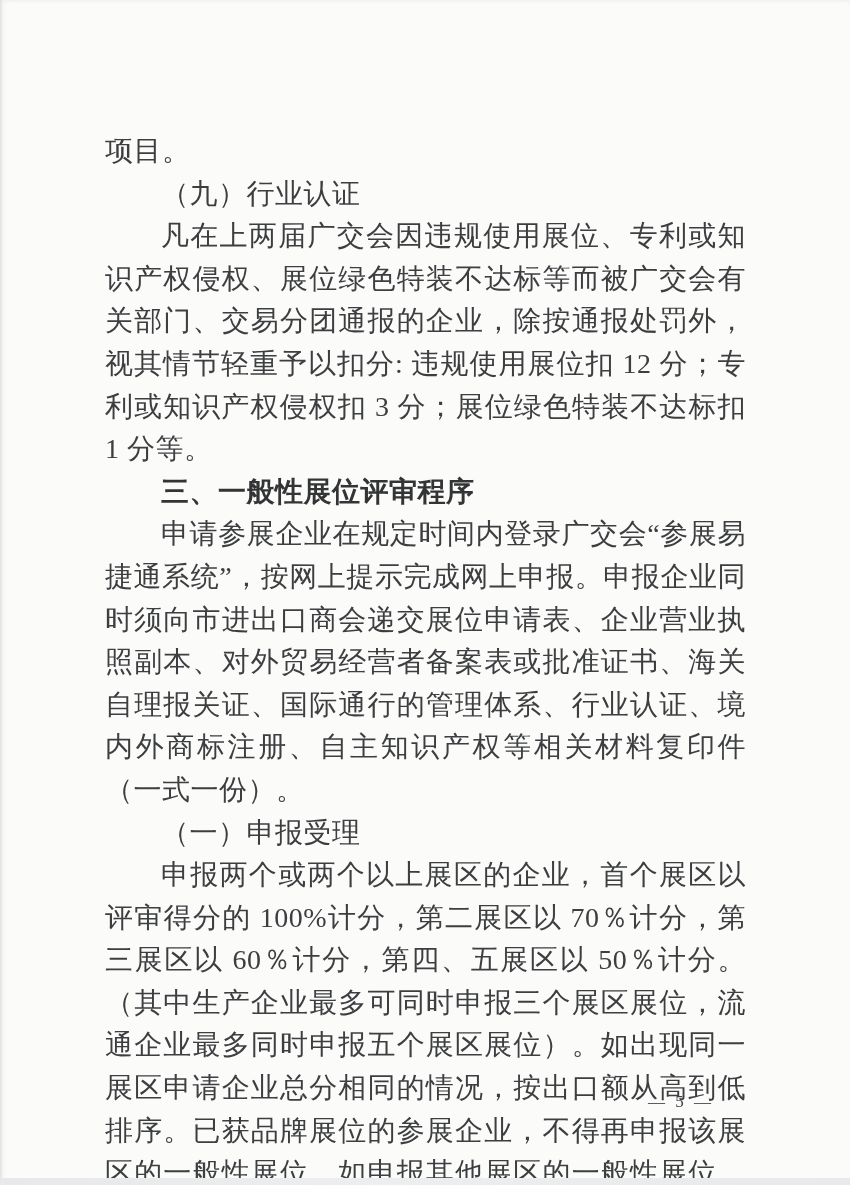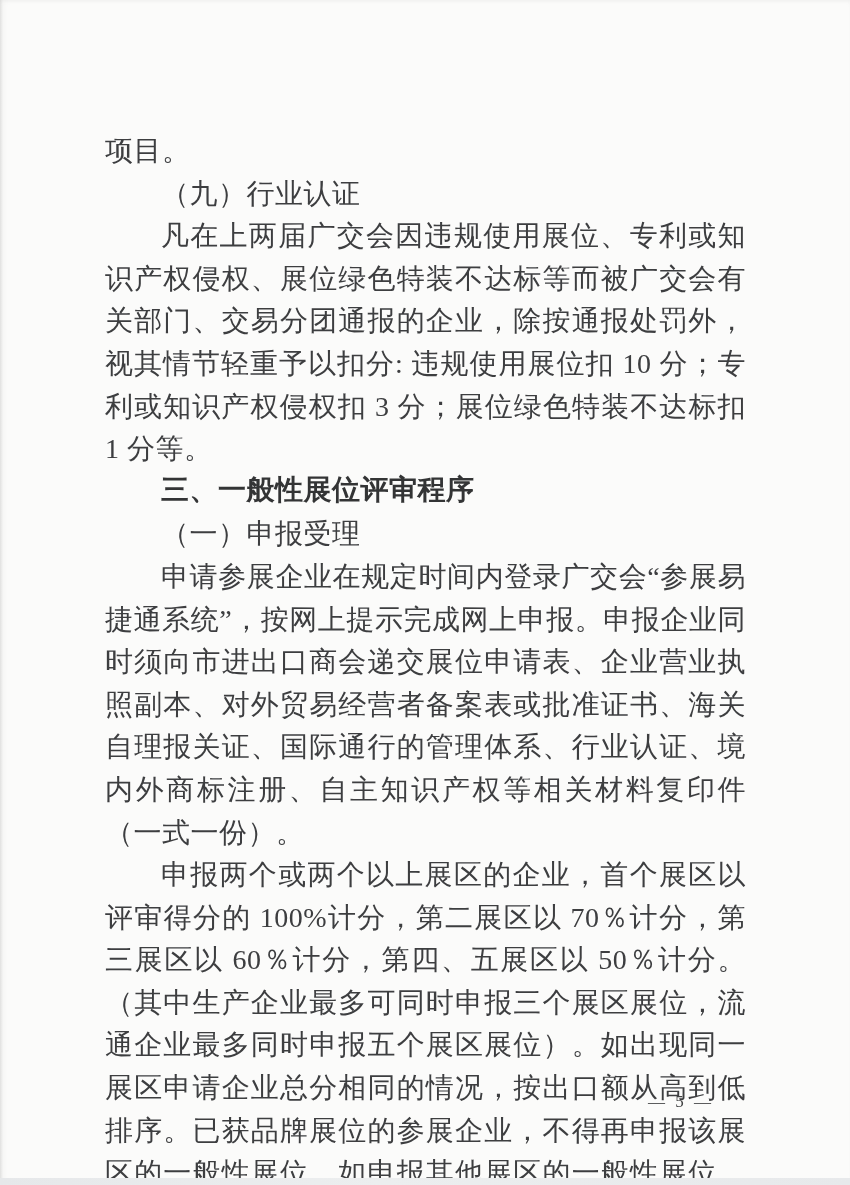--- a/index.html
+++ b/index.html
@@ -32,21 +32,21 @@
     text-align: justify;
     letter-spacing: 0.5px;
   }
   .continuation {
     text-indent: 0;
   }
   .indent {
     text-indent: 2em;
   }
   .section-heading {
-    font-family: Liberation Mono, monospace;
+    font-family: Liberation Serif, serif;
     font-weight: bold;
     color: #333435;
     text-indent: 2em;
   }
   .footer-page-number {
     position: absolute;
     top: 1092px;
     left: 648px;
     font-size: 17px;
     letter-spacing: 3px;
@@ -73,27 +73,27 @@
 </head>
 <body>
 
 <div class="page">
 
   <div class="content">
     <p class="continuation">项目。</p>
 
     <p class="indent">（九）行业认证</p>
 
-    <p class="indent">凡在上两届广交会因违规使用展位、专利或知识产权侵权、展位绿色特装不达标等而被广交会有关部门、交易分团通报的企业，除按通报处罚外，视其情节轻重予以扣分: 违规使用展位扣 10 分；专利或知识产权侵权扣 3 分；展位绿色特装不达标扣 1 分等。</p>
+    <p class="indent">凡在上两届广交会因违规使用展位、专利或知识产权侵权、展位绿色特装不达标等而被广交会有关部门、交易分团通报的企业，除按通报处罚外，视其情节轻重予以扣分: 违规使用展位扣 12 分；专利或知识产权侵权扣 3 分；展位绿色特装不达标扣 1 分等。</p>
 
     <p class="section-heading">三、一般性展位评审程序</p>
 
+    <p class="indent">申请参展企业在规定时间内登录广交会“参展易捷通系统”，按网上提示完成网上申报。申报企业同时须向市进出口商会递交展位申请表、企业营业执照副本、对外贸易经营者备案表或批准证书、海关自理报关证、国际通行的管理体系、行业认证、境内外商标注册、自主知识产权等相关材料复印件（一式一份）。</p>
+
     <p class="indent">（一）申报受理</p>
-
-    <p class="indent">申请参展企业在规定时间内登录广交会“参展易捷通系统”，按网上提示完成网上申报。申报企业同时须向市进出口商会递交展位申请表、企业营业执照副本、对外贸易经营者备案表或批准证书、海关自理报关证、国际通行的管理体系、行业认证、境内外商标注册、自主知识产权等相关材料复印件（一式一份）。</p>
 
     <p class="indent">申报两个或两个以上展区的企业，首个展区以评审得分的 100%计分，第二展区以 70％计分，第三展区以 60％计分，第四、五展区以 50％计分。（其中生产企业最多可同时申报三个展区展位，流通企业最多同时申报五个展区展位）。如出现同一展区申请企业总分相同的情况，按出口额从高到低排序。已获品牌展位的参展企业，不得再申报该展区的一般性展位，如申报其他展区的一般性展位，评审计分以第二展区起计。</p>
 
   </div>
 
   <div class="footer-page-number">— 5 —</div>
 
   <div class="scan-edge-left"></div>
   <div class="scan-edge-bottom"></div>
 

